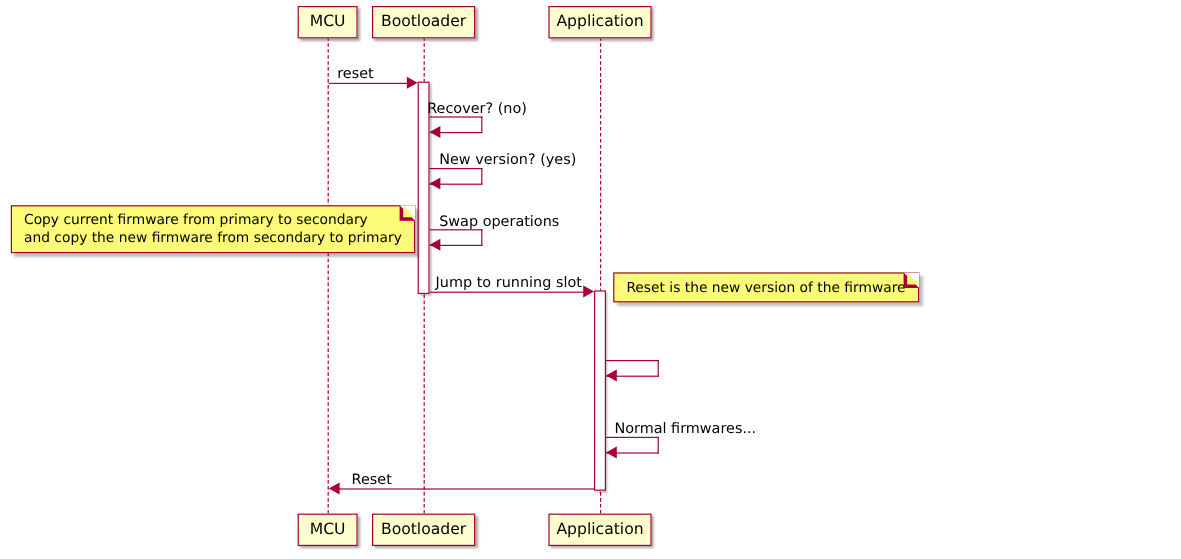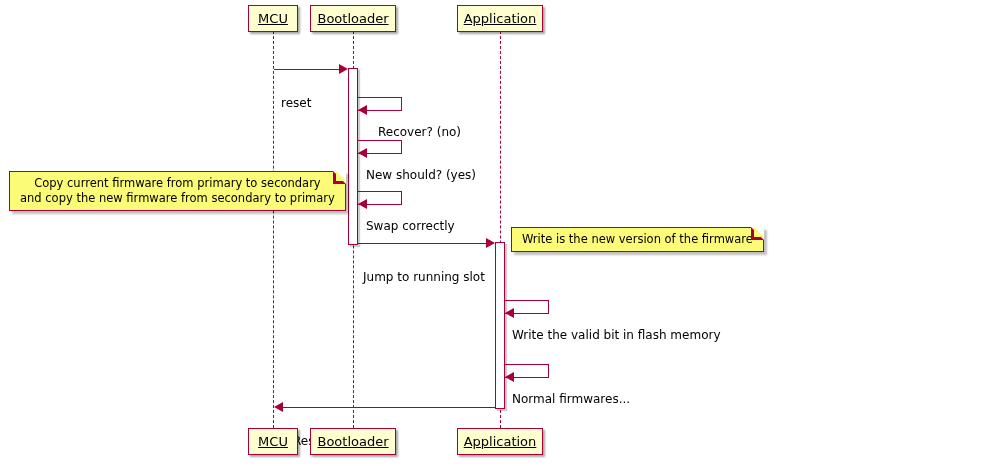--- a/index.html
+++ b/index.html
@@ -10,38 +10,37 @@
   .diagram{
     position:relative;width:984px;height:466px;background:var(--background);
     font-family:"DejaVu Sans","Liberation Sans",sans-serif;color:var(--text);
     overflow:hidden;
   }
   .lifeline{position:absolute;width:0;border-left:1px dashed var(--border);}
   .participant{
     position:absolute;height:27px;background:var(--participant-fill);
     border:1.5px solid var(--border);box-sizing:border-box;
     display:flex;align-items:center;justify-content:center;
-    font-size:13px;box-shadow:2px 2px 2px rgba(0,0,0,.35);text-decoration:underline;
+    font-size:13px;box-shadow:2px 2px 2px rgba(0,0,0,.35);
   }
   .activation{
     position:absolute;width:10px;background:#FFFFFF;
     border:1px solid var(--border);box-sizing:border-box;
     box-shadow:2px 2px 1px rgba(0,0,0,.2);
   }
-  .msg-label{position:absolute;font-size:12px;line-height:14px;white-space:nowrap;margin-top:42px;}
+  .msg-label{position:absolute;font-size:12px;line-height:14px;white-space:nowrap;}
   .arrow-line{position:absolute;height:0;border-top:1px solid var(--arrow);}
   .arrow-head{position:absolute;width:0;height:0;}
   .arrow-head.right{border-left:9px solid var(--arrow);border-top:5px solid transparent;border-bottom:5px solid transparent;}
   .arrow-head.left{border-right:9px solid var(--arrow);border-top:5px solid transparent;border-bottom:5px solid transparent;}
   .self-loop{position:absolute;border:1px solid var(--arrow);border-left:none;box-sizing:border-box;}
   .note{
     position:absolute;background:var(--note-fill);border:1px solid var(--border);
     padding:4px 10px;font-size:11.5px;line-height:15px;white-space:pre-line;
     box-shadow:3px 3px 2px rgba(0,0,0,.25);
-    text-align:center;
   }
   .note::before{
     content:"";position:absolute;top:-1px;right:-1px;width:0;height:0;
     border-style:solid;border-width:0 13px 13px 0;
     border-color:var(--background) var(--background) var(--border) var(--border);
   }
   .note::after{
     content:"";position:absolute;top:-1px;right:-1px;width:0;height:0;
     border-style:solid;border-width:0 10px 10px 0;
     border-color:transparent transparent var(--note-fill) transparent;
@@ -54,43 +53,42 @@
 
   <div class="lifeline" style="left:273px;top:31px;height:397px"></div>
   <div class="lifeline" style="left:353px;top:31px;height:397px"></div>
   <div class="lifeline" style="left:500px;top:31px;height:397px"></div>
 
   <div class="activation" style="left:348px;top:68px;height:177px"></div>
   <div class="activation" style="left:495px;top:242px;height:167px"></div>
 
   <div class="note" style="left:9px;top:171px">Copy current firmware from primary to secondary
 and copy the new firmware from secondary to primary</div>
-  <div class="note" style="left:511px;top:227px">Write is the new version of the firmware</div>
+  <div class="note" style="left:511px;top:227px">Reset is the new version of the firmware</div>
 
   <div class="msg-label" style="left:281px;top:54px">reset</div>
   <div class="arrow-line" style="left:274px;top:69px;width:66px"></div>
   <div class="arrow-head right" style="left:339px;top:64px"></div>
 
-  <div class="msg-label" style="left:378px;top:83px">Recover? (no)</div>
+  <div class="msg-label" style="left:356px;top:83px">Recover? (no)</div>
   <div class="self-loop" style="left:358px;top:97px;width:44px;height:14px"></div>
   <div class="arrow-head left" style="left:358px;top:105px"></div>
 
-  <div class="msg-label" style="left:366px;top:126px">New should? (yes)</div>
+  <div class="msg-label" style="left:366px;top:126px">New version? (yes)</div>
   <div class="self-loop" style="left:358px;top:140px;width:44px;height:14px"></div>
   <div class="arrow-head left" style="left:358px;top:148px"></div>
 
-  <div class="msg-label" style="left:366px;top:177px">Swap correctly</div>
+  <div class="msg-label" style="left:366px;top:177px">Swap operations</div>
   <div class="self-loop" style="left:358px;top:191px;width:44px;height:14px"></div>
   <div class="arrow-head left" style="left:358px;top:199px"></div>
 
   <div class="msg-label" style="left:363px;top:228px">Jump to running slot</div>
   <div class="arrow-line" style="left:358px;top:243px;width:129px"></div>
   <div class="arrow-head right" style="left:486px;top:238px"></div>
 
-  <div class="msg-label" style="left:512px;top:286px">Write the valid bit in flash memory</div>
   <div class="self-loop" style="left:505px;top:300px;width:44px;height:14px"></div>
   <div class="arrow-head left" style="left:505px;top:308px"></div>
 
   <div class="msg-label" style="left:512px;top:350px">Normal firmwares...</div>
   <div class="self-loop" style="left:505px;top:364px;width:44px;height:14px"></div>
   <div class="arrow-head left" style="left:505px;top:372px"></div>
 
   <div class="msg-label" style="left:293px;top:392px">Reset</div>
   <div class="arrow-line" style="left:281px;top:407px;width:214px"></div>
   <div class="arrow-head left" style="left:274px;top:402px"></div>

